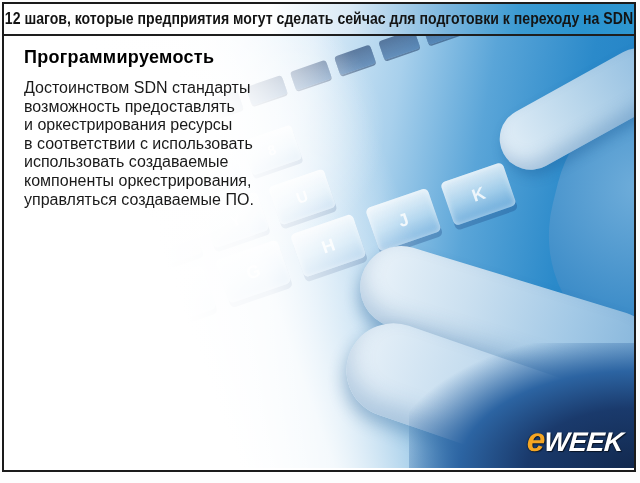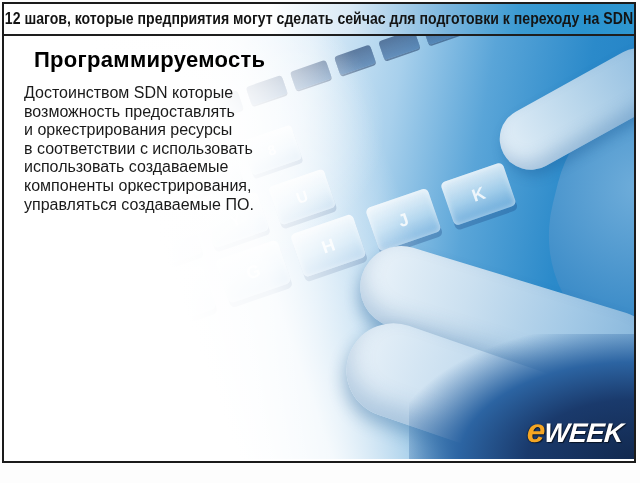--- a/index.html
+++ b/index.html
@@ -2,21 +2,21 @@
 <html><head>
 <meta charset="utf-8">
 <style>
   * { box-sizing: border-box; margin: 0; padding: 0; }
   html, body { width: 640px; height: 483px; background: #ffffff; overflow: hidden; }
   body { font-family: "Liberation Sans", "DejaVu Sans", sans-serif; }
 
   .canvas {
     width: 640px; height: 483px;
     background: #fdfdfd;
-    padding: 2px 4px 20px 2px;
+    padding: 2px 4px 11px 2px;
   }
   .frame {
     width: 100%; height: 100%;
     border: 2px solid #1b1b1b;
     position: relative;
     overflow: hidden;
     background: #ffffff;
   }
 
   
@@ -119,22 +119,22 @@
   .corner-navy {
     position: absolute; right: 0; bottom: 0;
     width: 225px; height: 125px; z-index: 5;
     background: radial-gradient(ellipse 125% 125% at 100% 100%,
       #12294f 0%, #1a3a6c 38%, #2c64a2 62%, rgba(45,115,175,0) 88%);
   }
 
   
   .text-block { position: absolute; left: 20px; top: 11px; z-index: 10; }
   .heading {
-    font-size: 22px; font-weight: bold; color: #000000;
-    margin-bottom: 11px; letter-spacing: 0.3px; margin-left: 10px;
+    font-size: 18px; font-weight: bold; color: #000000;
+    margin-bottom: 11px; letter-spacing: 0.3px;
   }
   .body-line {
     font-size: 16px; line-height: 18.6px; color: #1a1a1a;
   }
 
   
   .logo {
     position: absolute; right: 11px; bottom: 9px; z-index: 6;
     font-style: italic; font-weight: bold; white-space: nowrap;
     transform: skewX(-4deg);
@@ -205,21 +205,21 @@
 
       <div class="hand-back"></div>
       <div class="finger finger-index"></div>
       <div class="finger finger-middle"></div>
       <div class="finger finger-ring"></div>
 
       <div class="corner-navy"></div>
 
       <div class="text-block">
         <div class="heading">Программируемость</div>
-        <div class="body-line">Достоинством SDN которые</div>
+        <div class="body-line">Достоинством SDN стандарты</div>
         <div class="body-line">возможность предоставлять</div>
         <div class="body-line">и оркестрирования ресурсы</div>
         <div class="body-line">в соответствии с использовать</div>
         <div class="body-line">использовать создаваемые</div>
         <div class="body-line">компоненты оркестрирования,</div>
         <div class="body-line">управляться создаваемые ПО.</div>
       </div>
 
       <div class="logo">
         <span class="logo-e">e</span><span class="logo-week">WEEK</span>

